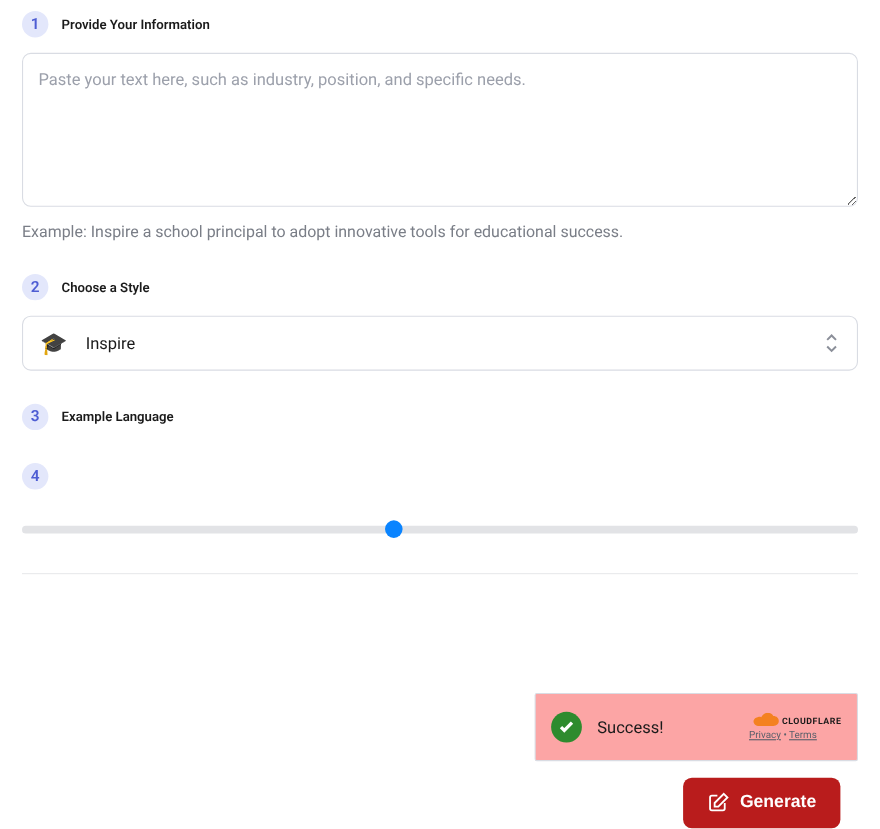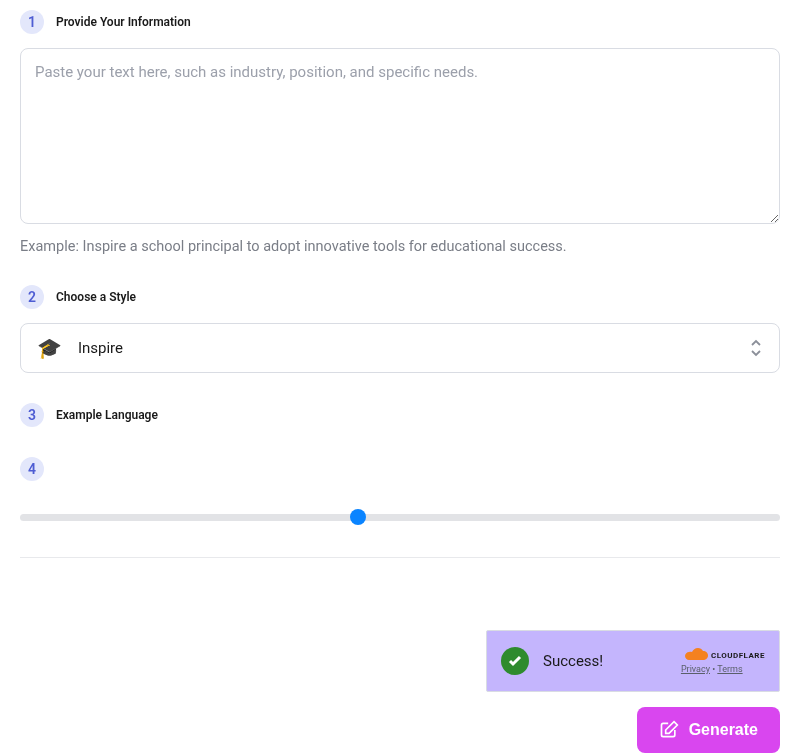--- a/index.html
+++ b/index.html
@@ -38,21 +38,21 @@
       font-size: 14px;
       margin-right: 12px;
     }
     .section-title {
       font-size: 12px;
       font-weight: 600;
       color: #1a1a1a;
     }
     .textarea {
       width: 100%;
-      height: 176px;
+      height: 140px;
       border: 1px solid #d9dce3;
       border-radius: 8px;
       padding: 14px;
       font-size: 15px;
       font-family: inherit;
       resize: both;
       color: #333;
     }
     .textarea::placeholder {
       color: #9ca0ab;
@@ -149,21 +149,21 @@
       border-top: 1px solid #e8e9ec;
       margin-top: 30px;
     }
     .captcha-box {
       position: absolute;
       right: 20px;
       top: 630px;
       width: 294px;
       height: 62px;
       border: 1px solid #d9dce3;
-      background: #c4b5fd;
+      background: #fca5a5;
       border-radius: 2px;
       display: flex;
       align-items: center;
       padding: 0 14px;
       justify-content: space-between;
     }
     .captcha-left {
       display: flex;
       align-items: center;
     }
@@ -211,23 +211,23 @@
     .captcha-links {
       font-size: 9px;
       color: #5a5f6a;
     }
     .captcha-links span {
       text-decoration: underline;
       cursor: pointer;
     }
     .generate-button {
       position: absolute;
-      right: 20px;
+      right: 36px;
       top: 707px;
-      background: #d946ef;
+      background: #b91c1c;
       color: #fff;
       border: none;
       border-radius: 8px;
       padding: 13px 22px;
       font-size: 16px;
       font-weight: 600;
       display: flex;
       align-items: center;
       cursor: pointer;
     }

